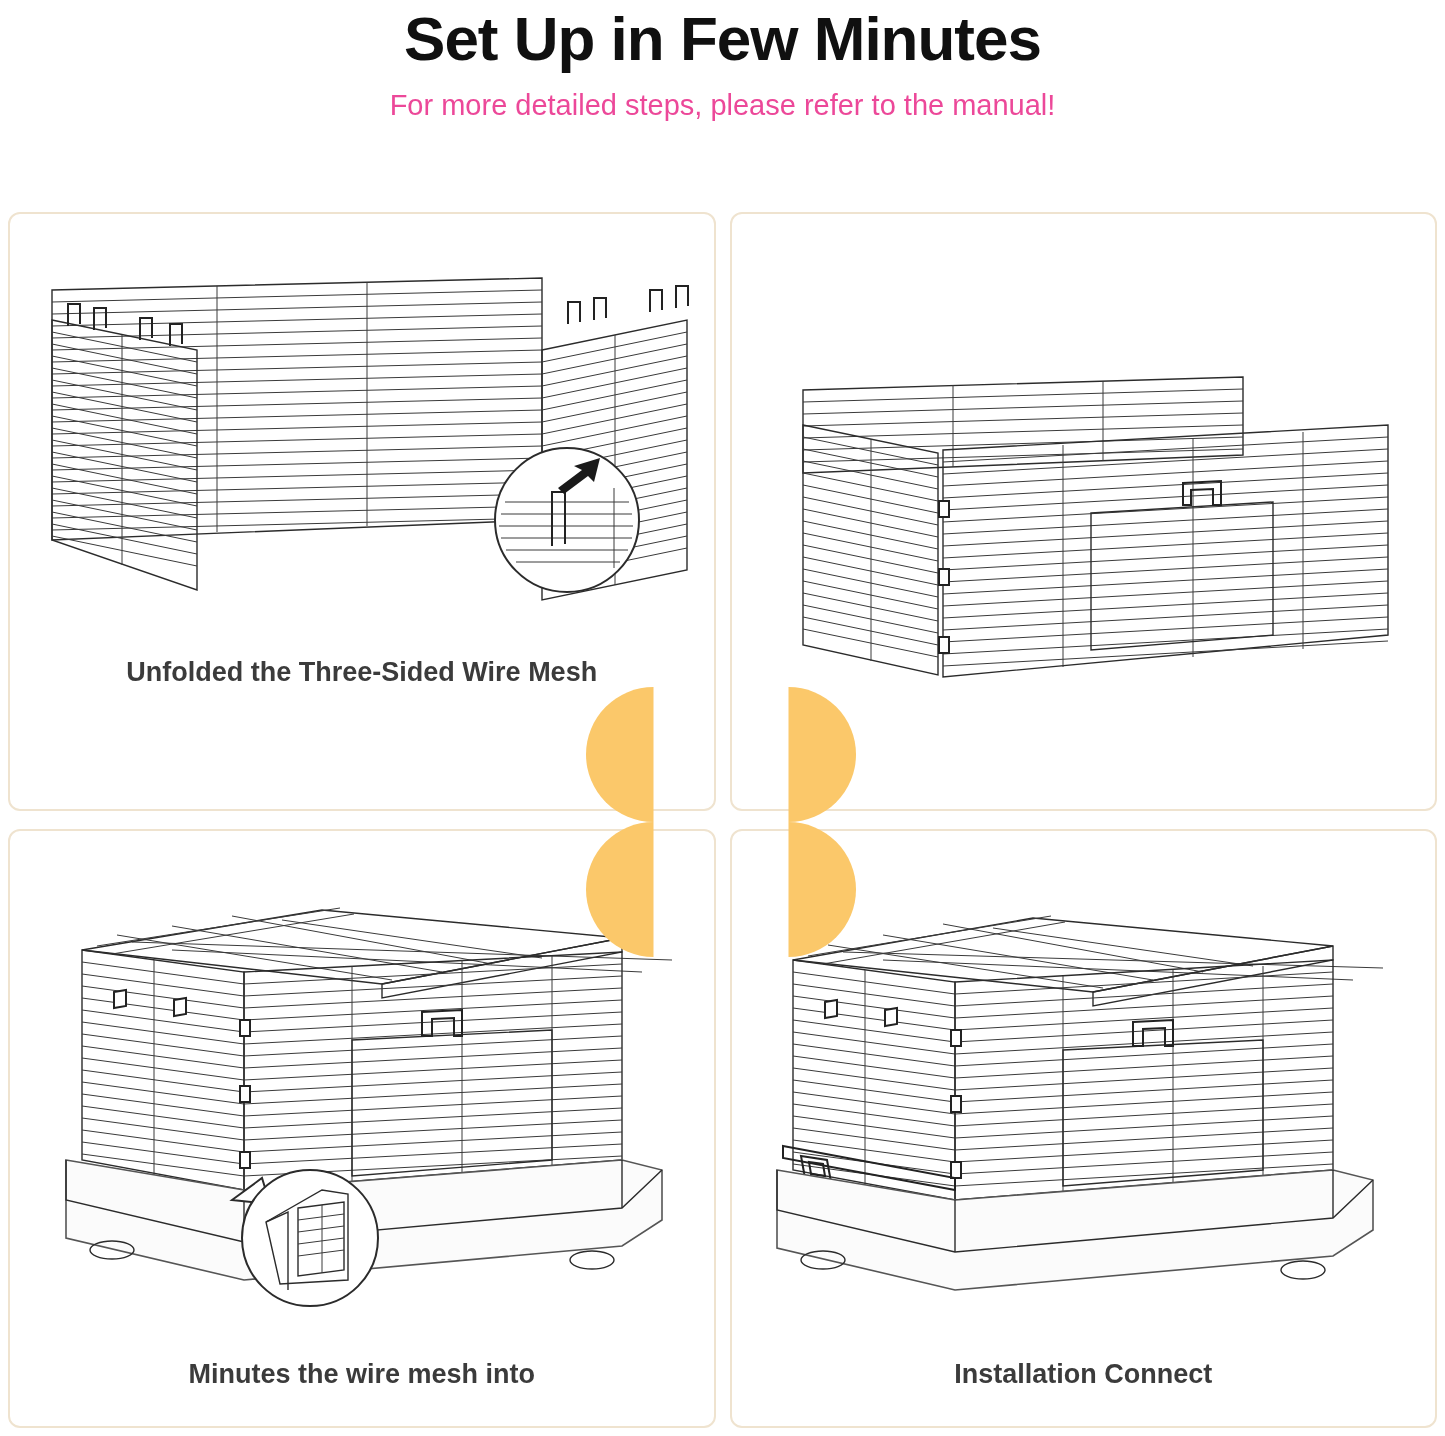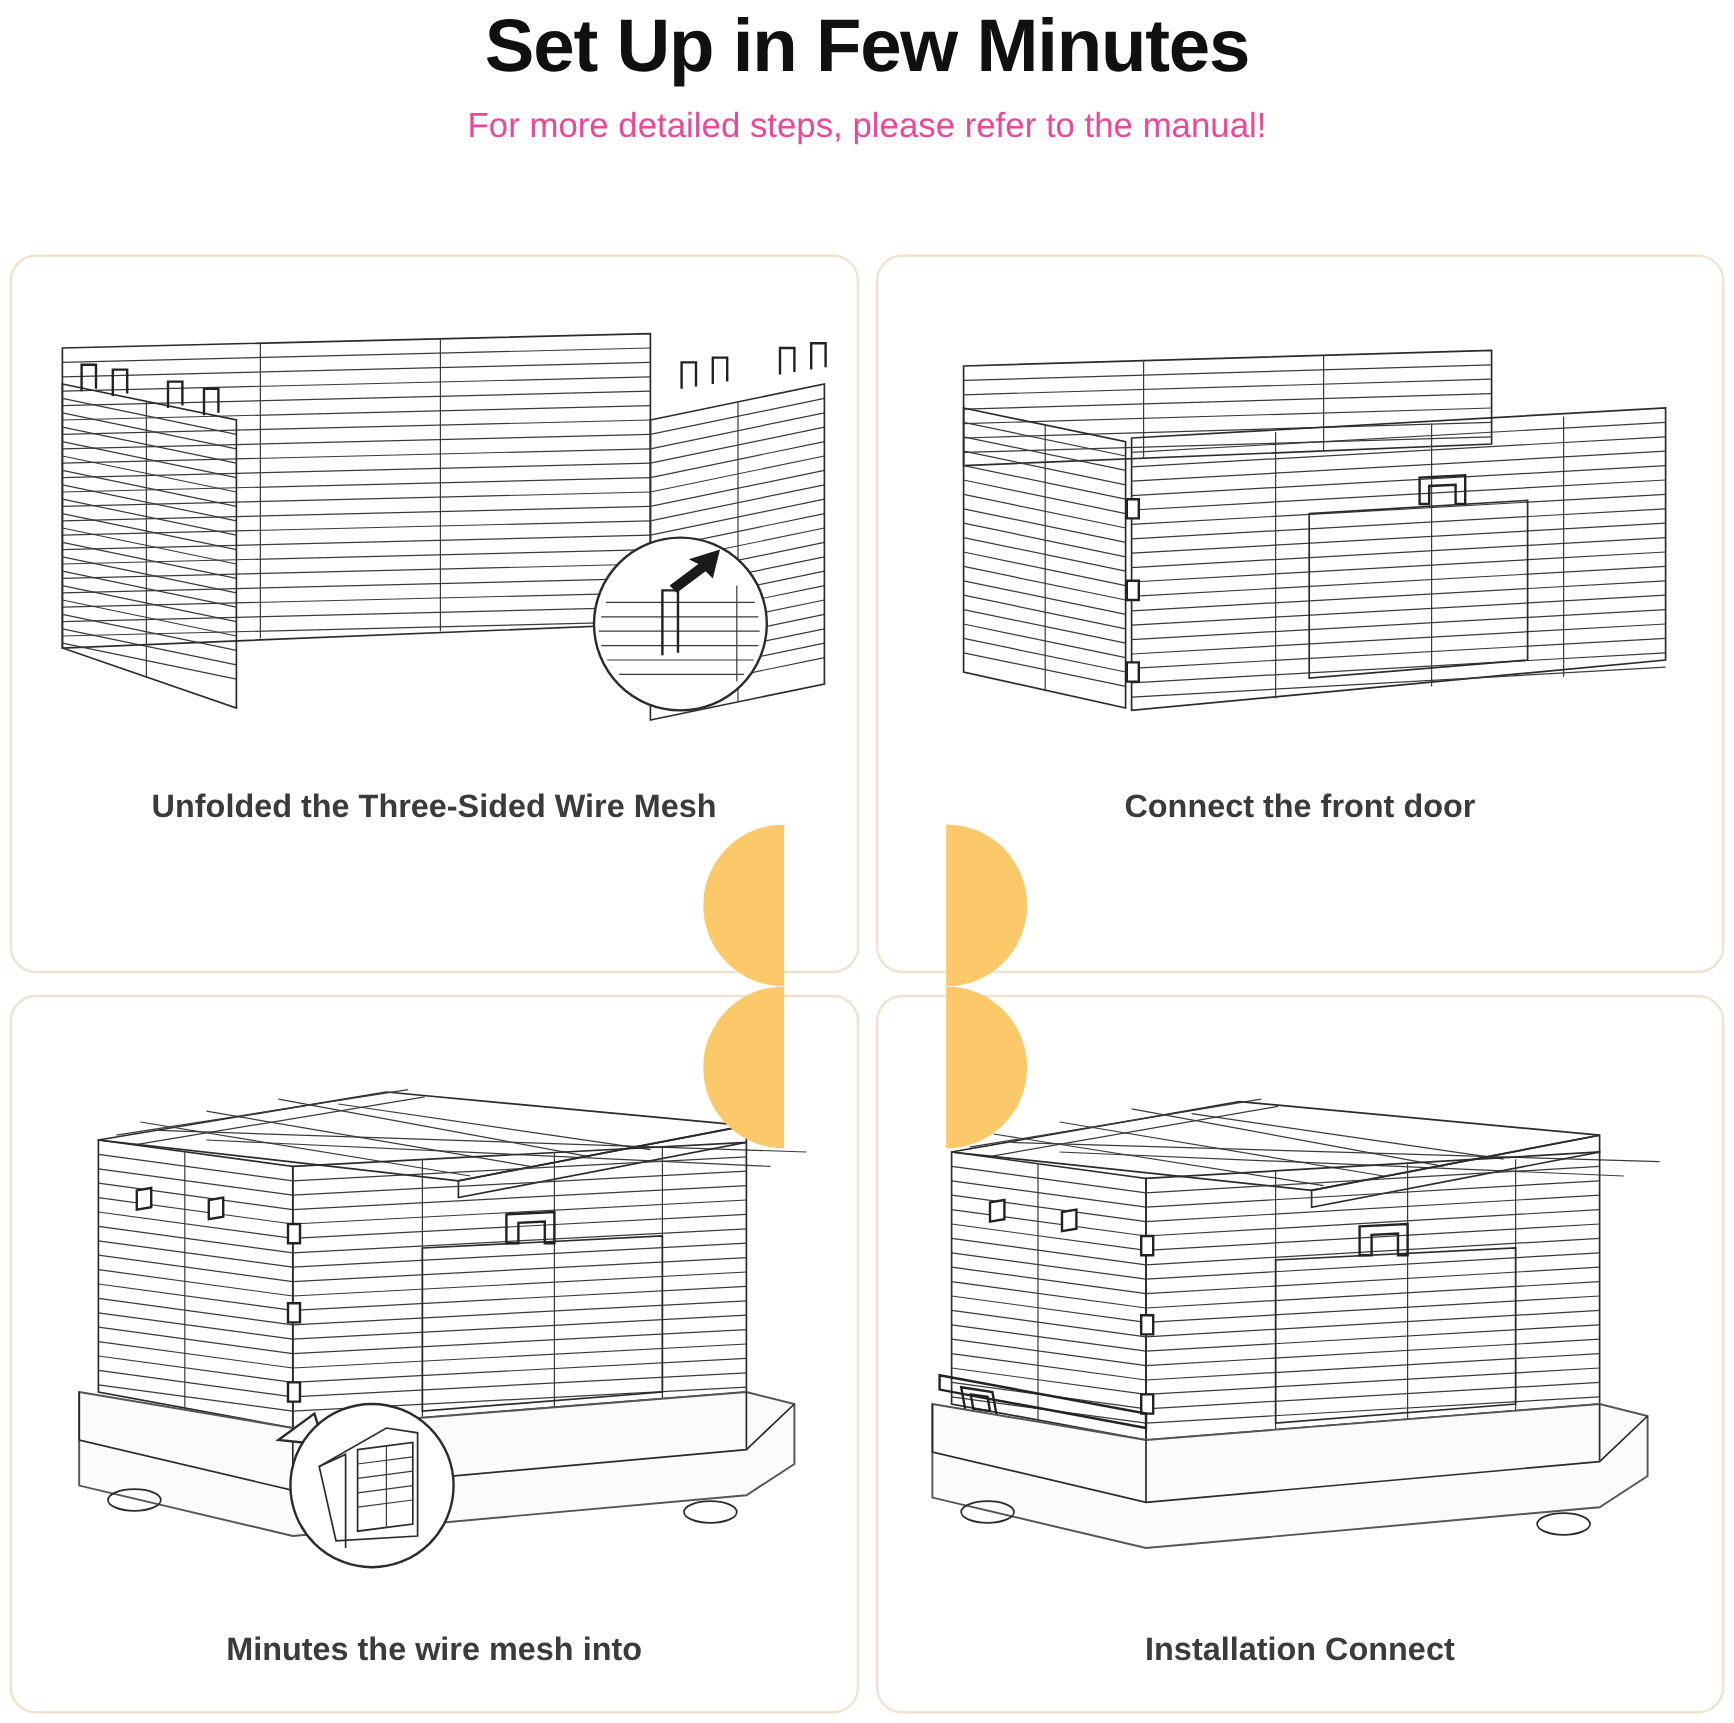--- a/index.html
+++ b/index.html
@@ -47,21 +47,21 @@
     left: 8px;
     width: 1429px;
     height: 1216px;
     display: grid;
     grid-template-columns: 1fr 1fr;
     grid-template-rows: 1fr 1fr;
     gap: 18px 14px;
   }
   .card {
     border: 2px solid #efe3cf;
-    border-radius: 22px;
+    border-radius: 12px;
     background: #ffffff;
     position: relative;
     overflow: hidden;
     display: flex;
     flex-direction: column;
     align-items: center;
     justify-content: flex-start;
     gap: 16px;
   }
   .figure {
@@ -316,21 +316,20 @@
             <path class="ln-bold" d="M440 178 L478 176 L478 200 L470 200 L470 184 L448 185 L448 200 L440 200 Z" fill="#ffffff"></path>
 
             <g class="ln-bold">
               <path d="M196 196 L206 196 L206 212 L196 212 Z" fill="#ffffff"></path>
               <path d="M196 264 L206 264 L206 280 L196 280 Z" fill="#ffffff"></path>
               <path d="M196 332 L206 332 L206 348 L196 348 Z" fill="#ffffff"></path>
             </g>
           </g>
         </svg>
       </div>
-      <div class="caption">Connect the front door</div>
     </div>
 
     <div class="card bottom">
       <div class="figure">
         <svg width="680" height="460" viewBox="0 0 680 460">
           <g class="ln">
 
             <path d="M60 90 L300 50 L600 78 L360 124 Z"></path>
             <g class="ln-thin">
               <line x1="110" y1="82" x2="650" y2="100"></line>

